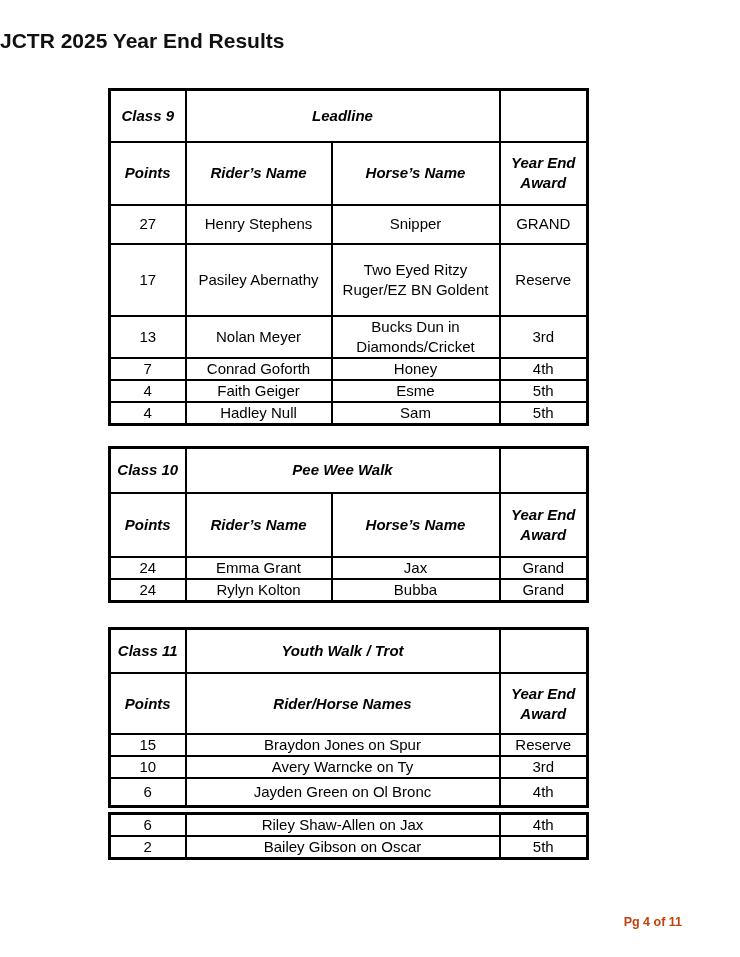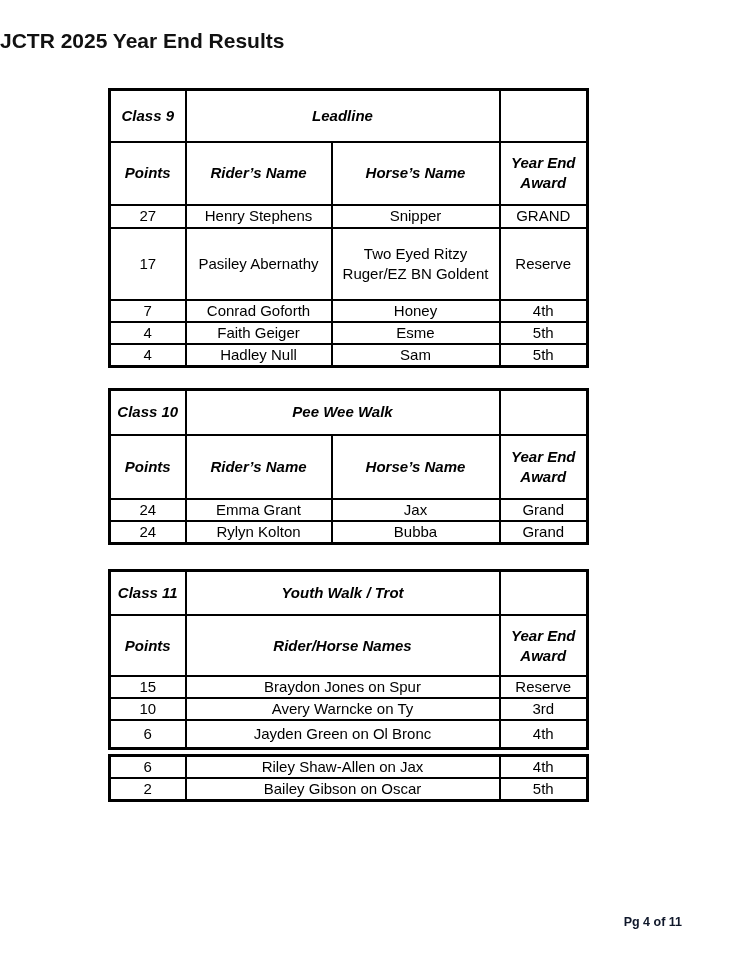--- a/index.html
+++ b/index.html
@@ -61,21 +61,21 @@
   }
   td.class-one-line { white-space: nowrap; }
   td.class-narrow { padding: 0 12px; }
   td.horse-cell { padding: 0 10px; margin-left: 35px; }
   .page-footer {
     position: absolute;
     top: 915px;
     right: 58px;
     font-size: 12.5px;
     font-weight: 700;
-    color: #0f172a;
+    color: #c2410c;
   }
 </style>
 </head>
 <body>
 
 <div class="page">
 
   <div class="doc-title">JCTR 2025 Year End Results</div>
 
   <div class="tables-area">
@@ -92,32 +92,38 @@
         <td class="blue-txt class-one-line">Class 9</td>
         <td class="blue-txt" colspan="2">Leadline</td>
         <td></td>
       </tr>
       <tr style="height:63px">
         <td class="head-txt">Points</td>
         <td class="head-txt">Rider’s Name</td>
         <td class="head-txt">Horse’s Name</td>
         <td class="blue-txt">Year End Award</td>
       </tr>
-      <tr style="height:23px">
+      <tr style="height:39px">
         <td>27</td>
         <td>Henry Stephens</td>
         <td class="horse-cell">Snipper</td>
         <td>GRAND</td>
       </tr>
       <tr style="height:72px">
         <td>17</td>
         <td>Pasiley Abernathy</td>
         <td class="horse-cell">Two Eyed Ritzy Ruger/EZ BN Goldent</td>
         <td>Reserve</td>
       </tr>
+      <tr style="height:42px">
+        <td>13</td>
+        <td>Nolan Meyer</td>
+        <td class="horse-cell">Bucks Dun in Diamonds/Cricket</td>
+        <td>3rd</td>
+      </tr>
       <tr style="height:22px">
         <td>7</td>
         <td>Conrad Goforth</td>
         <td class="horse-cell">Honey</td>
         <td>4th</td>
       </tr>
       <tr style="height:22px">
         <td>4</td>
         <td>Faith Geiger</td>
         <td class="horse-cell">Esme</td>

